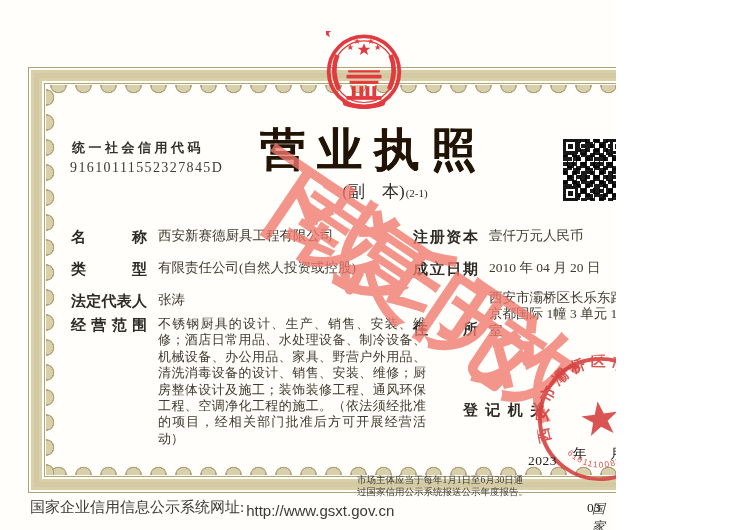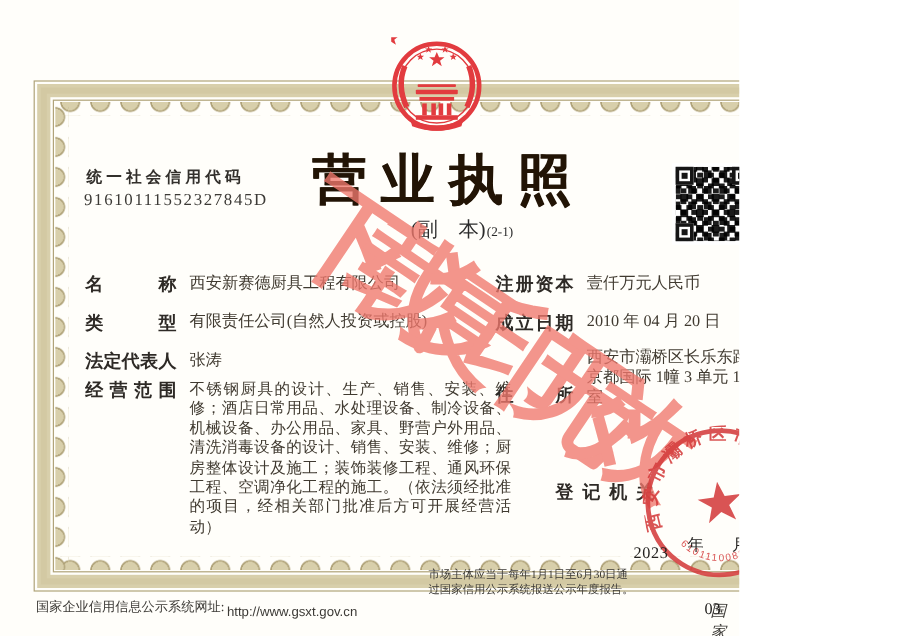--- a/index.html
+++ b/index.html
@@ -80,21 +80,21 @@
     font-size:13.5px;color:#242220;}
   .date-row span{position:absolute;}
   .d-year{left:0;top:9px;letter-spacing:.5px;}
   .d-yu{left:45px;top:1px;}
   .d-month{left:59px;top:10px;margin-top:46px;}
   .d-mu{left:82px;top:1px;}
   .d-day{left:95px;top:11px;}
   .d-du{left:112px;top:1px;}
 
   
-  .footer-left{position:absolute;left:30px;top:498px;font-size:11px;color:#3c3a36;z-index:3;}
+  .footer-left{position:absolute;left:30px;top:498px;font-size:15px;color:#3c3a36;z-index:3;}
   .footer-left .url{position:relative;top:4px;margin-left:2px;font-family:"Liberation Sans",sans-serif;}
   .footer-mid{position:absolute;left:357px;top:475px;width:172px;font-size:9.5px;
     line-height:11.5px;color:#3c3a36;z-index:3;}
   .footer-right{position:absolute;left:592px;top:500px;font-size:13px;letter-spacing:1px;
     color:#3c3a36;z-index:3;font-style:italic;}
 </style>
 </head>
 <body>
 
 <div class="stage">

